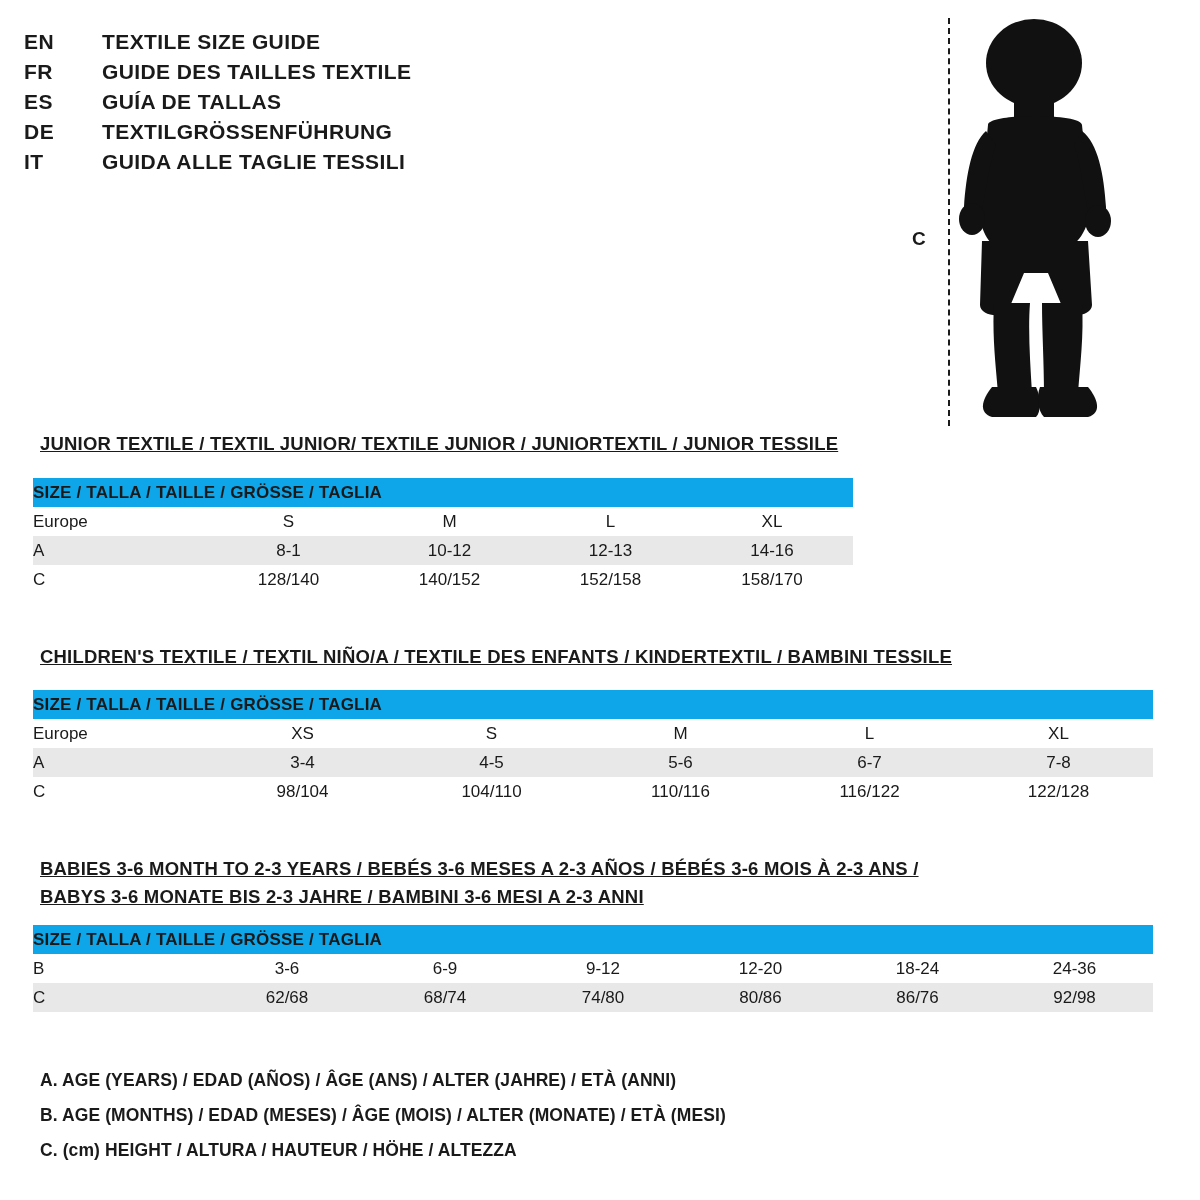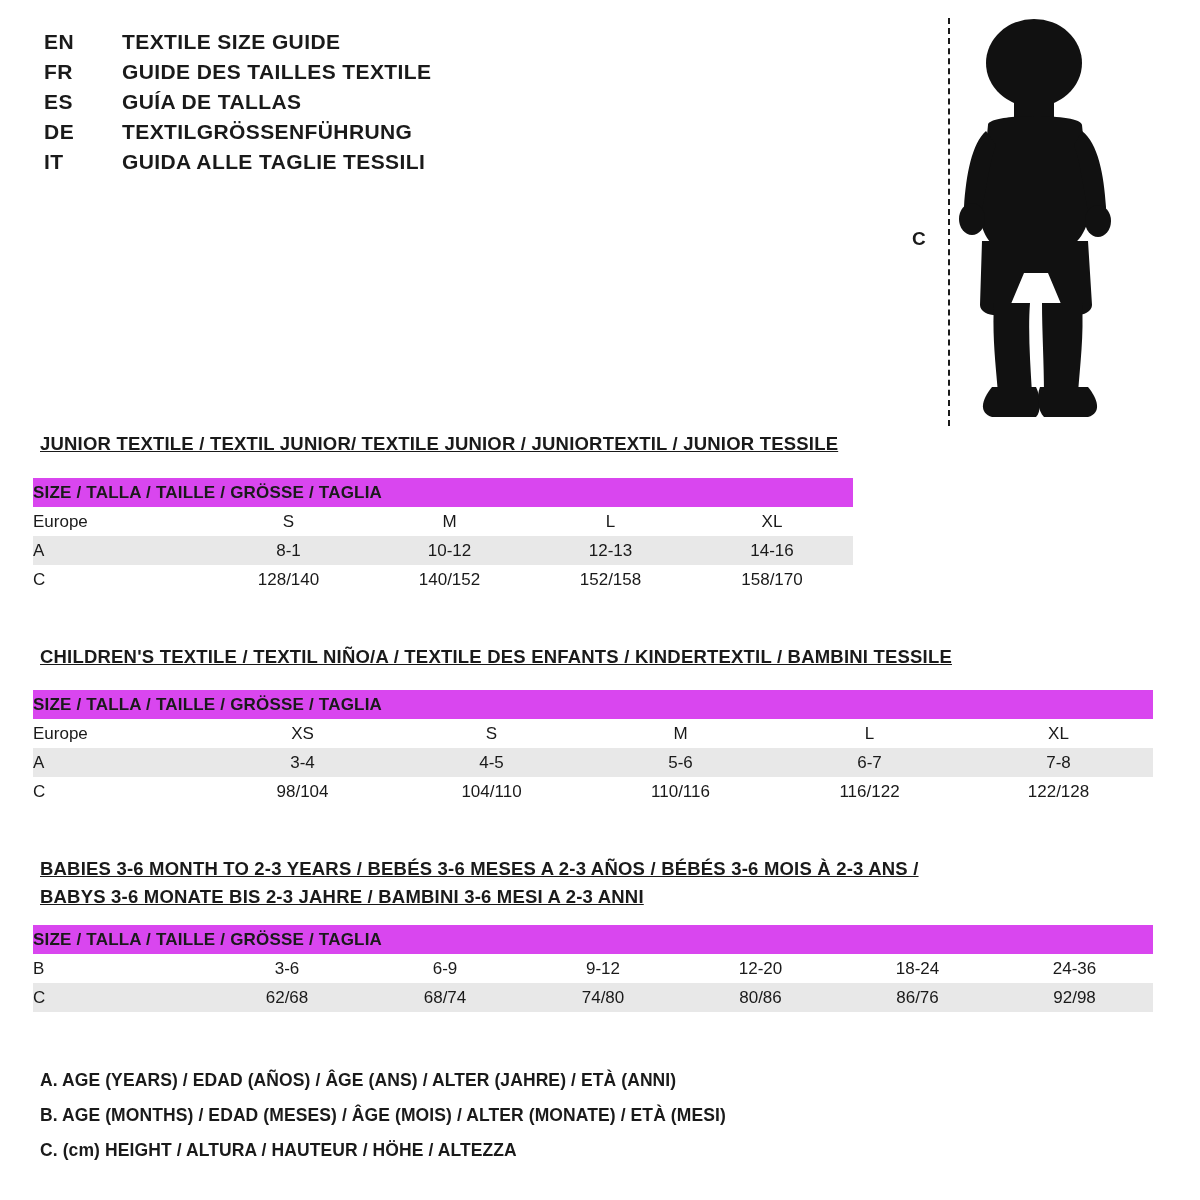--- a/index.html
+++ b/index.html
@@ -18,21 +18,21 @@
   .page {
     position: relative;
     width: 1200px;
     height: 1200px;
     box-sizing: border-box;
   }
 
   
   .lang-block {
     position: absolute;
-    left: 44px;
+    left: 24px;
     top: 30px;
     width: 560px;
   }
   .lang-row {
     display: flex;
     align-items: baseline;
     height: 30px;
   }
   .lang-code {
     width: 78px;
@@ -99,21 +99,21 @@
     font-size: 17px;
     color: #1a1a1a;
     table-layout: fixed;
   }
   table.size-table td {
     padding: 0;
     height: 29px;
     vertical-align: middle;
   }
   .hdr-band td {
-    background: #d946ef;
+    background: #0ea5e9;
     font-weight: 700;
     font-size: 17px;
     letter-spacing: 0.2px;
     padding-left: 8px;
     text-transform: uppercase;
   }
   .row-white td { background: #ffffff; }
   .row-grey td  { background: #e8e8e8; }
   .lbl {
     padding-left: 8px;

